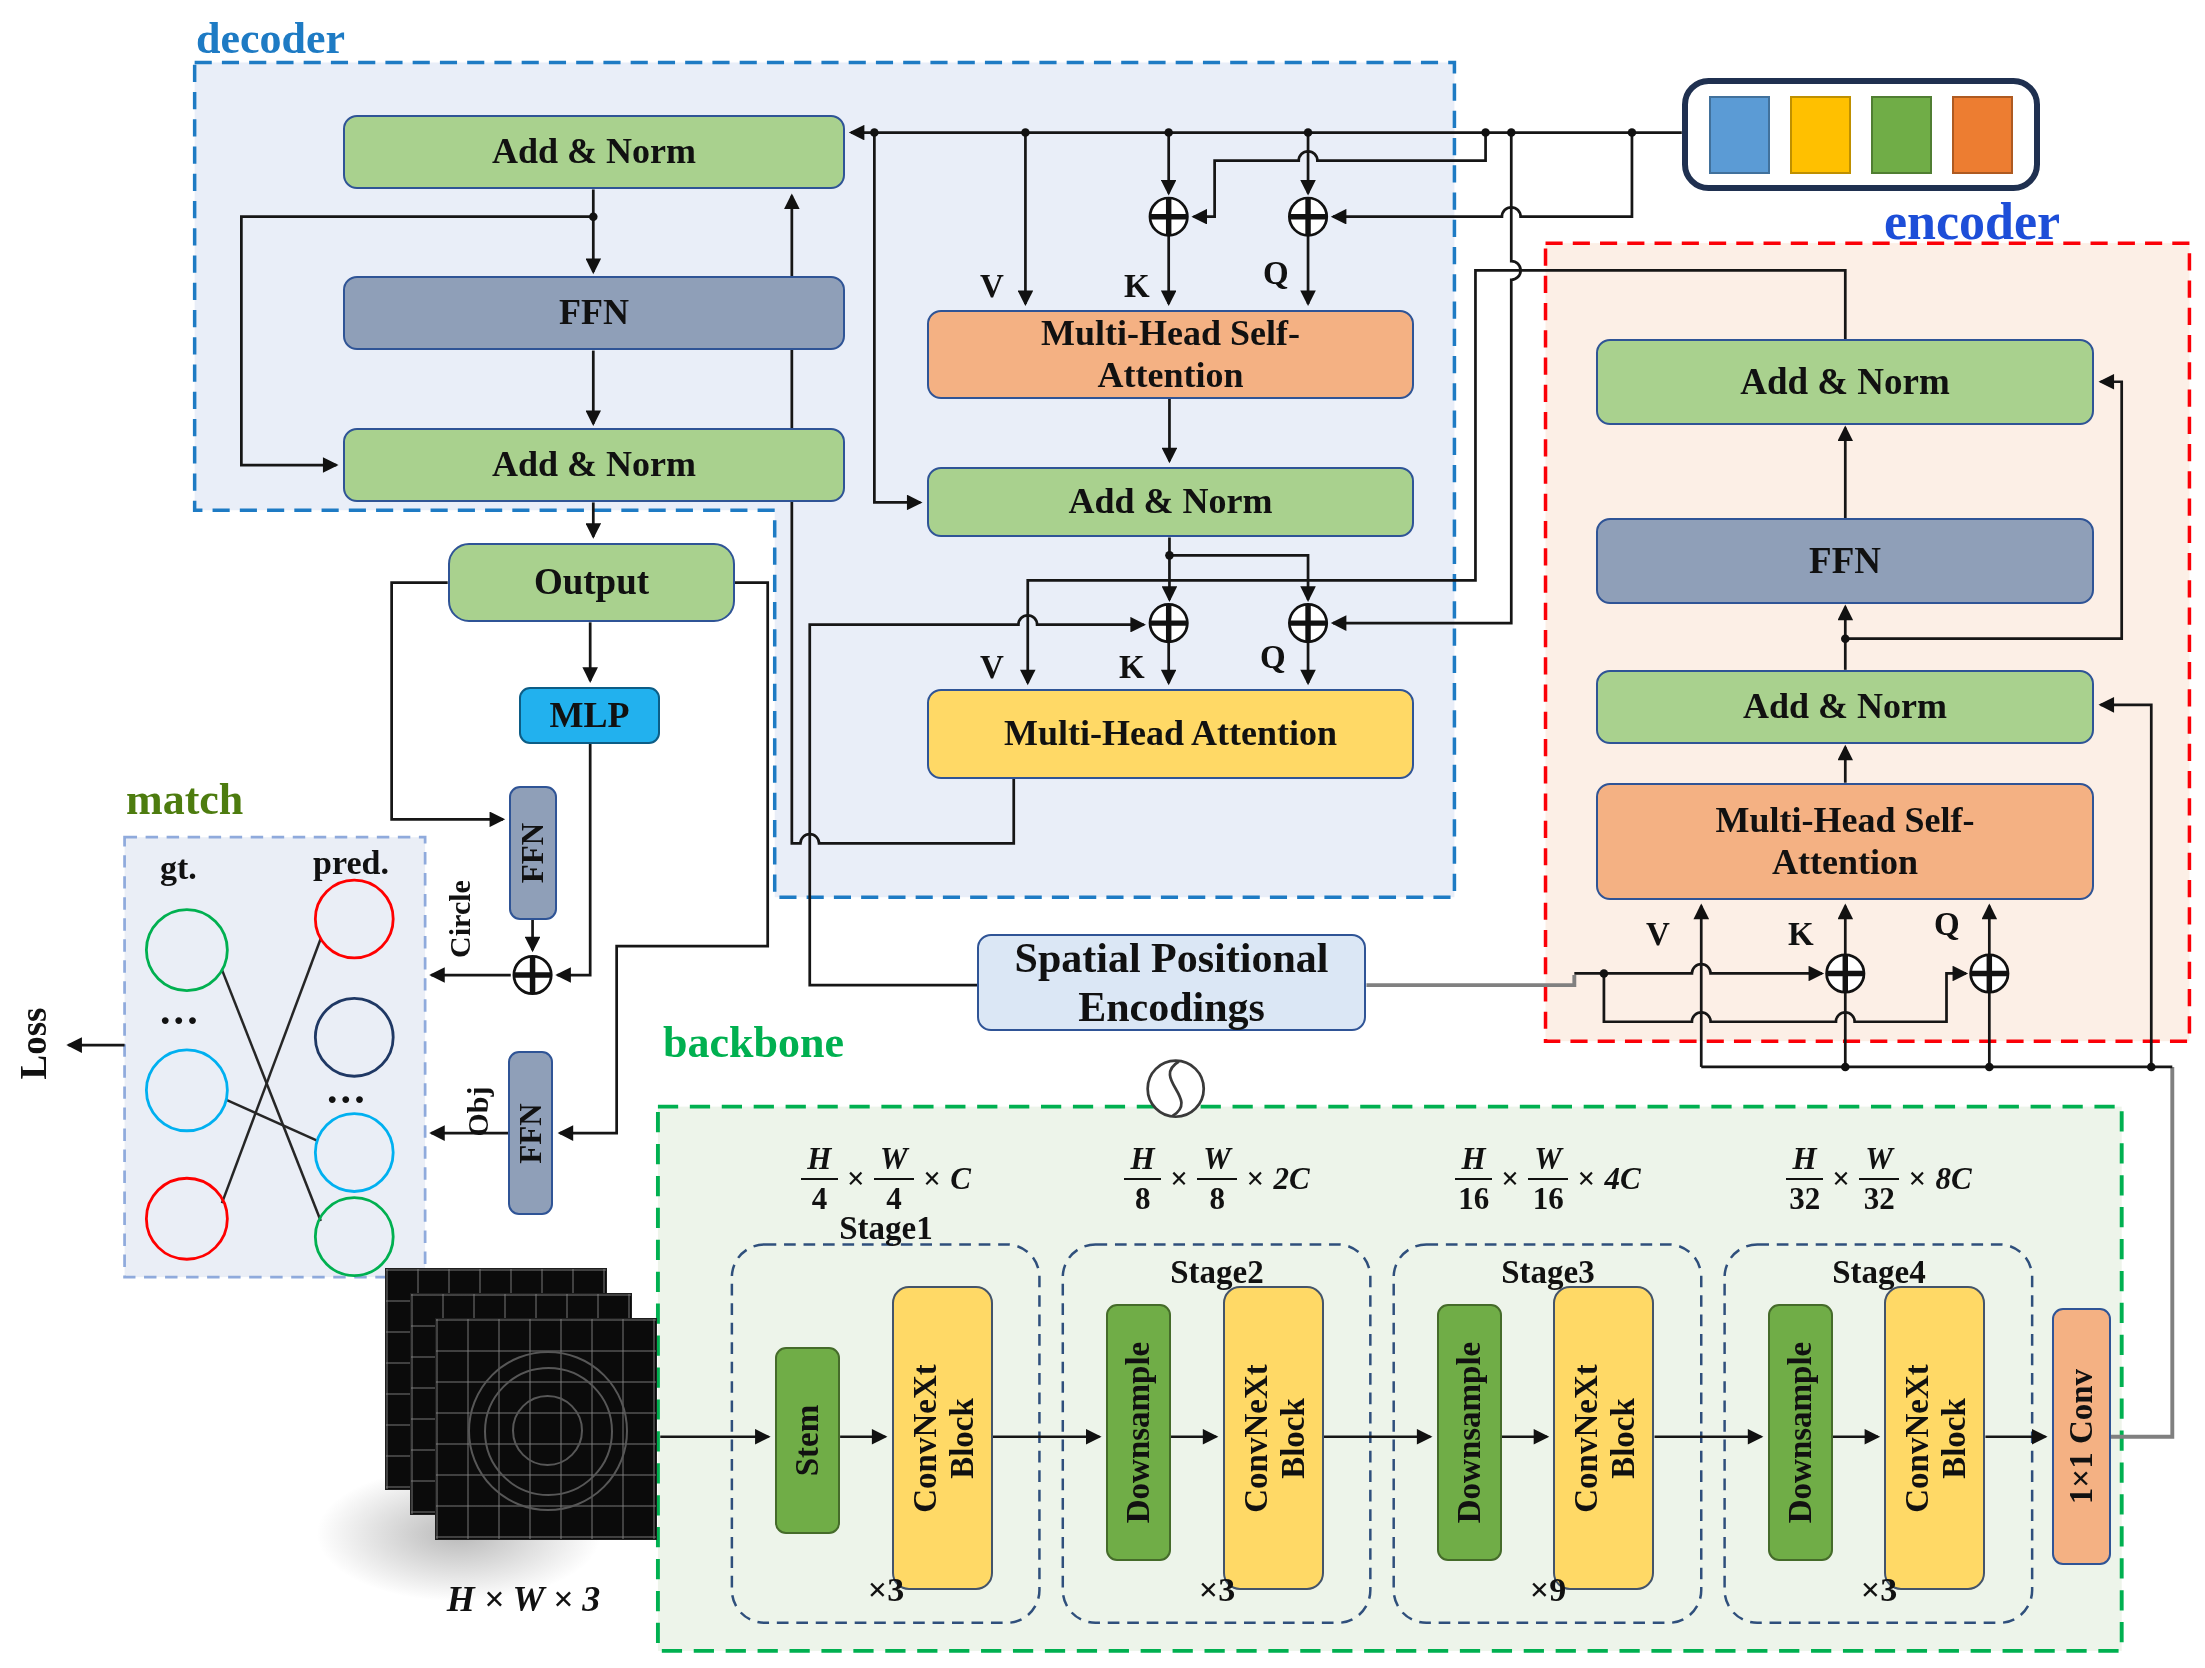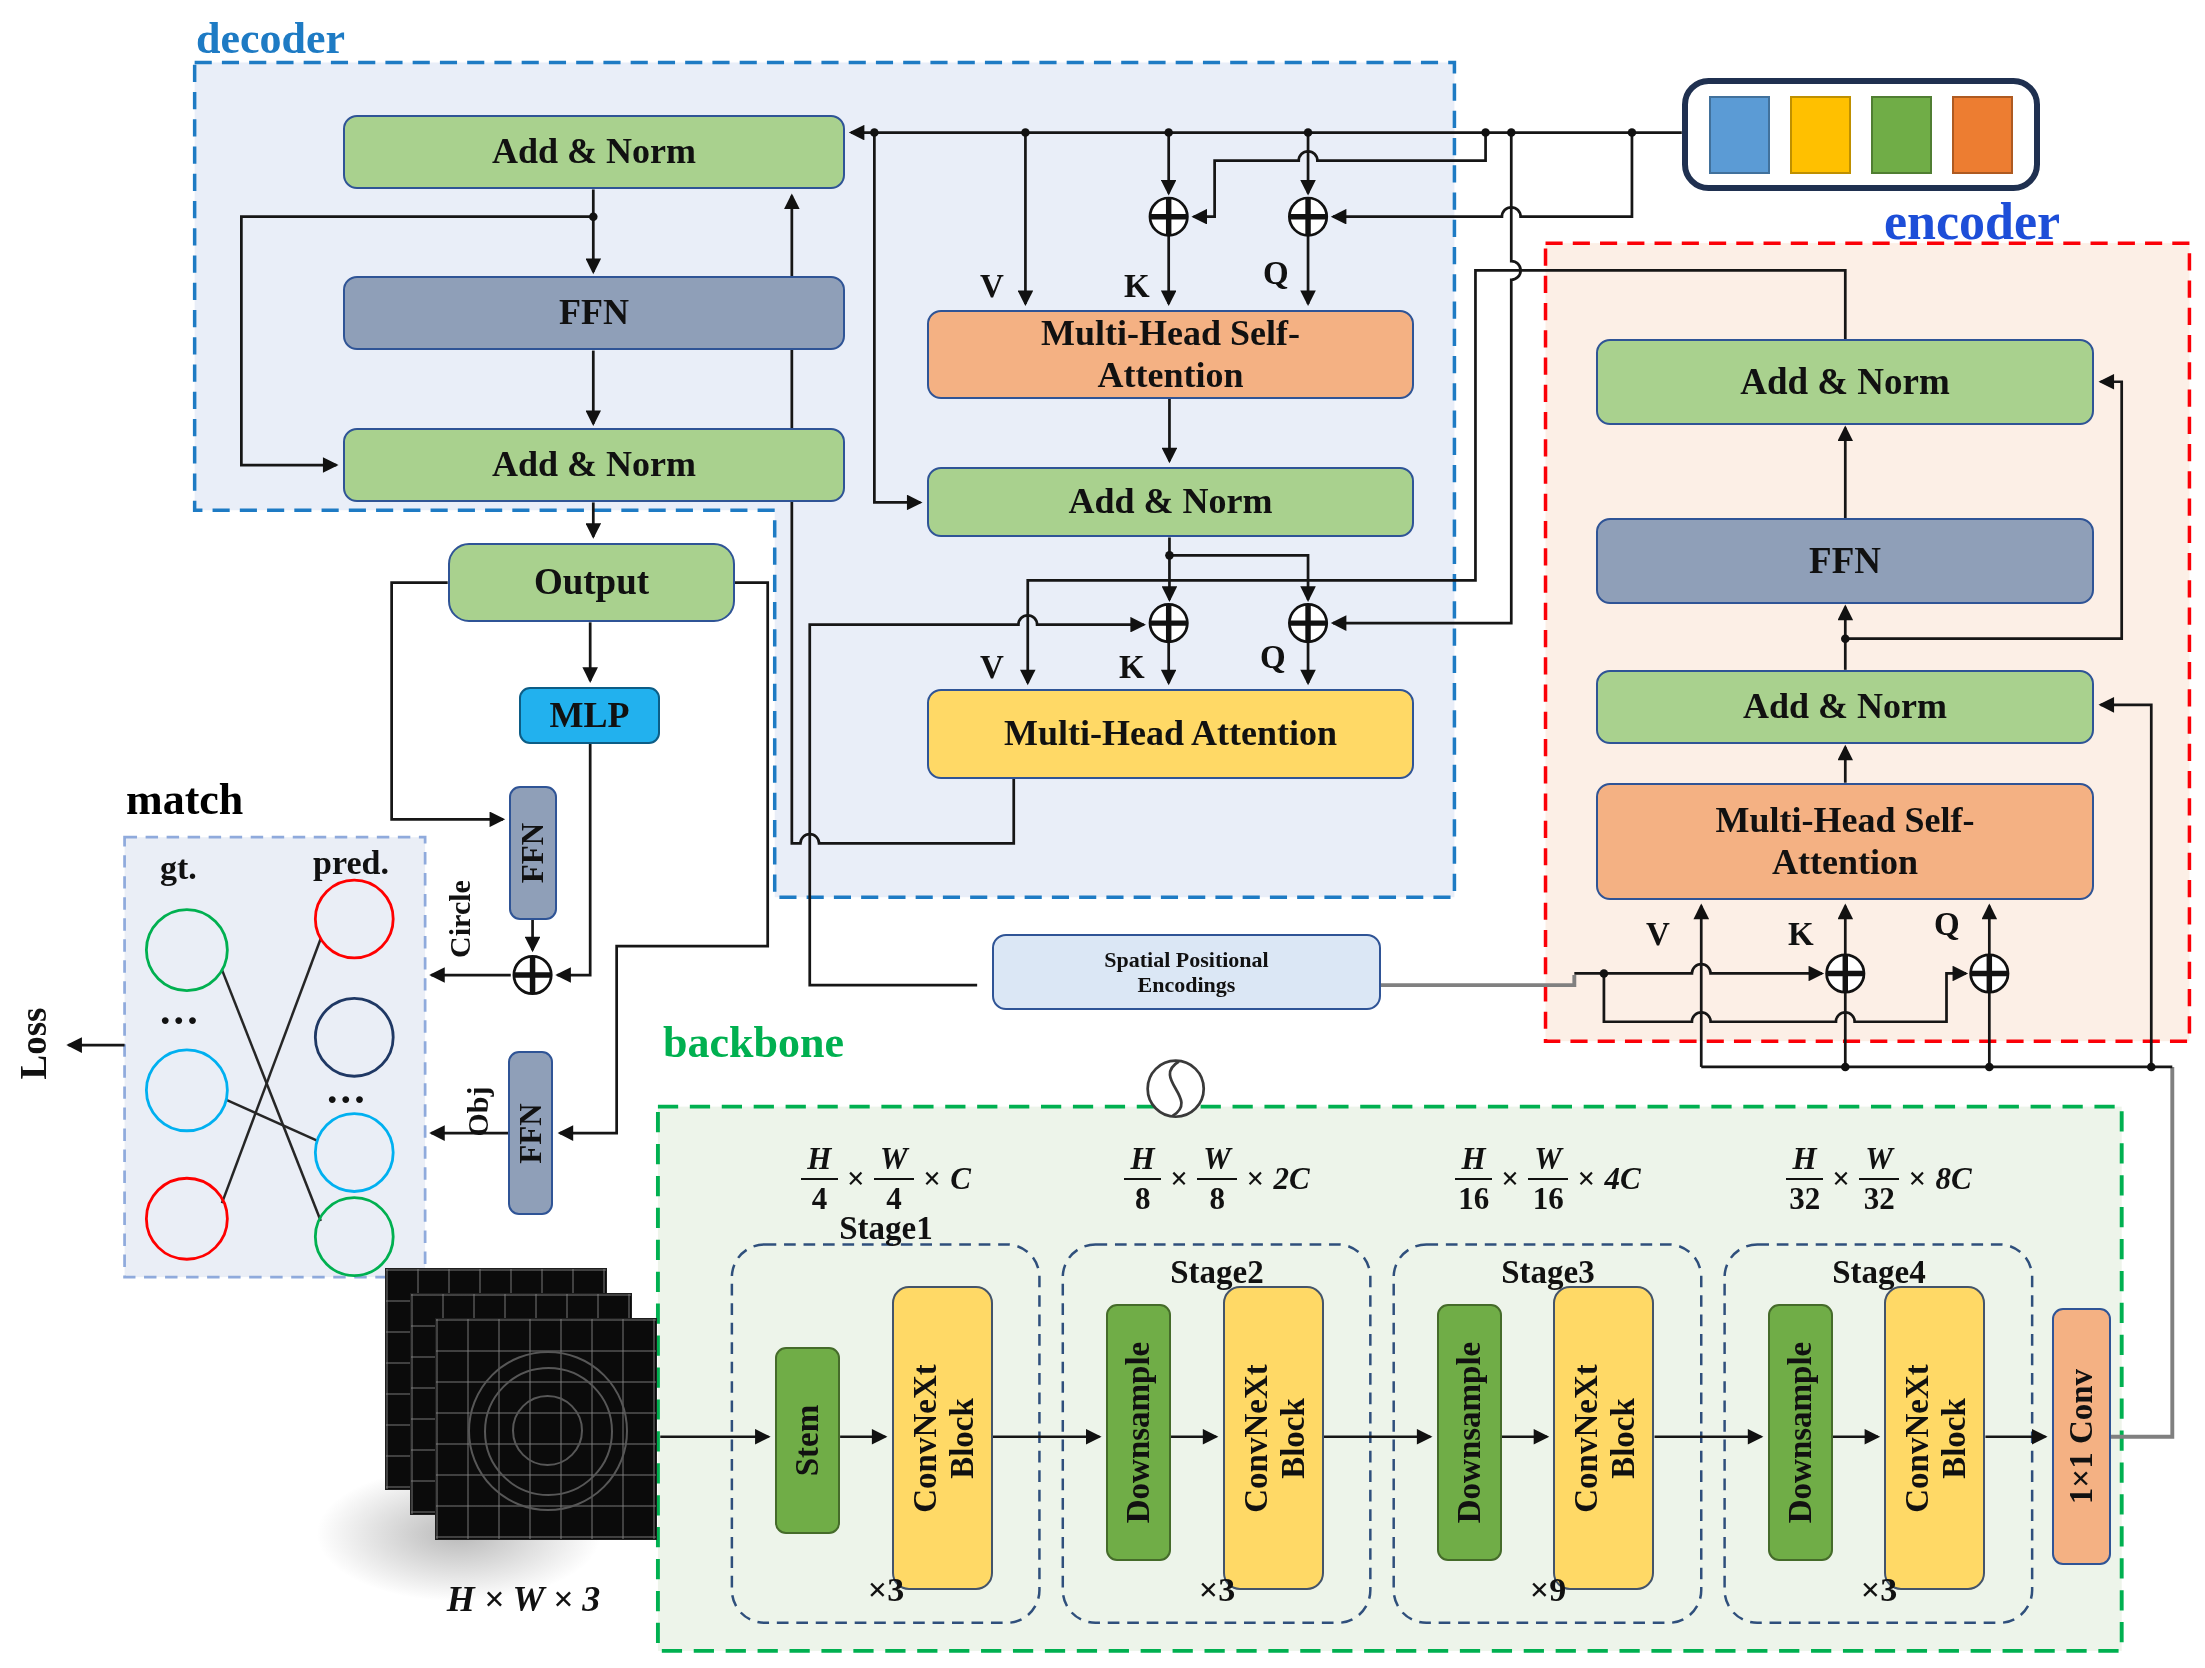--- a/index.html
+++ b/index.html
@@ -210,21 +210,21 @@
 <div class="imgsq" style="left:410px;top:1293px;"></div>
 <div class="imgsq" style="left:435px;top:1318px;">
   <span class="ring" style="left:32px;top:32px;width:156px;height:156px;"></span>
   <span class="ring" style="left:48px;top:48px;width:125px;height:125px;"></span>
   <span class="ring" style="left:76px;top:76px;width:67px;height:67px;"></span>
 </div>
 
 <div class="lab" style="left:196px;top:12.5px;font-size:44px;font-weight:700;color:#1e7bc4;">decoder</div>
 <div class="lab" style="left:1884px;top:192px;font-size:52px;font-weight:700;color:#1d4ed8;">encoder</div>
 <div class="lab" style="left:663px;top:1017px;font-size:44px;font-weight:700;color:#00b050;">backbone</div>
-<div class="lab" style="left:126px;top:774px;font-size:44px;font-weight:700;color:#000000;">match</div>
+<div class="lab" style="left:126px;top:774px;font-size:44px;font-weight:700;color:#4d7c0f;">match</div>
 
 <div class="oqbox" style="left:1682px;top:78px;width:358px;height:113px;">
   <span class="sq sq1"></span>
   <span class="sq sq2"></span>
   <span class="sq sq3"></span>
   <span class="sq sq4"></span>
 </div>
 
 <div class="box green" style="left:343px;top:115px;width:502px;height:74px;">
   <span>Add &amp; Norm</span>
@@ -251,21 +251,21 @@
 <div class="box orange" style="left:927px;top:310px;width:487px;height:89px;font-size:36px;">
   <span>Multi-Head Self-</span>
   <span>Attention</span>
     </div>
 <div class="box green" style="left:927px;top:467px;width:487px;height:70px;">
   <span>Add &amp; Norm</span>
     </div>
 <div class="box yellow" style="left:927px;top:689px;width:487px;height:90px;border-color:#2f5496;">
   <span>Multi-Head Attention</span>
     </div>
-<div class="box lblue" style="left:977px;top:934px;width:389px;height:76px;font-size:22px;margin-left:15px;">
+<div class="box lblue" style="left:977px;top:934px;width:389px;height:97px;font-size:42px;">
   <span>Spatial Positional</span>
   <span>Encodings</span>
     </div>
 
 <div class="box green" style="left:1596px;top:339px;width:498px;height:86px;font-size:37px;">
   <span>Add &amp; Norm</span>
     </div>
 <div class="box grayb" style="left:1596px;top:518px;width:498px;height:86px;font-size:37px;">
   <span>FFN</span>
     </div>

